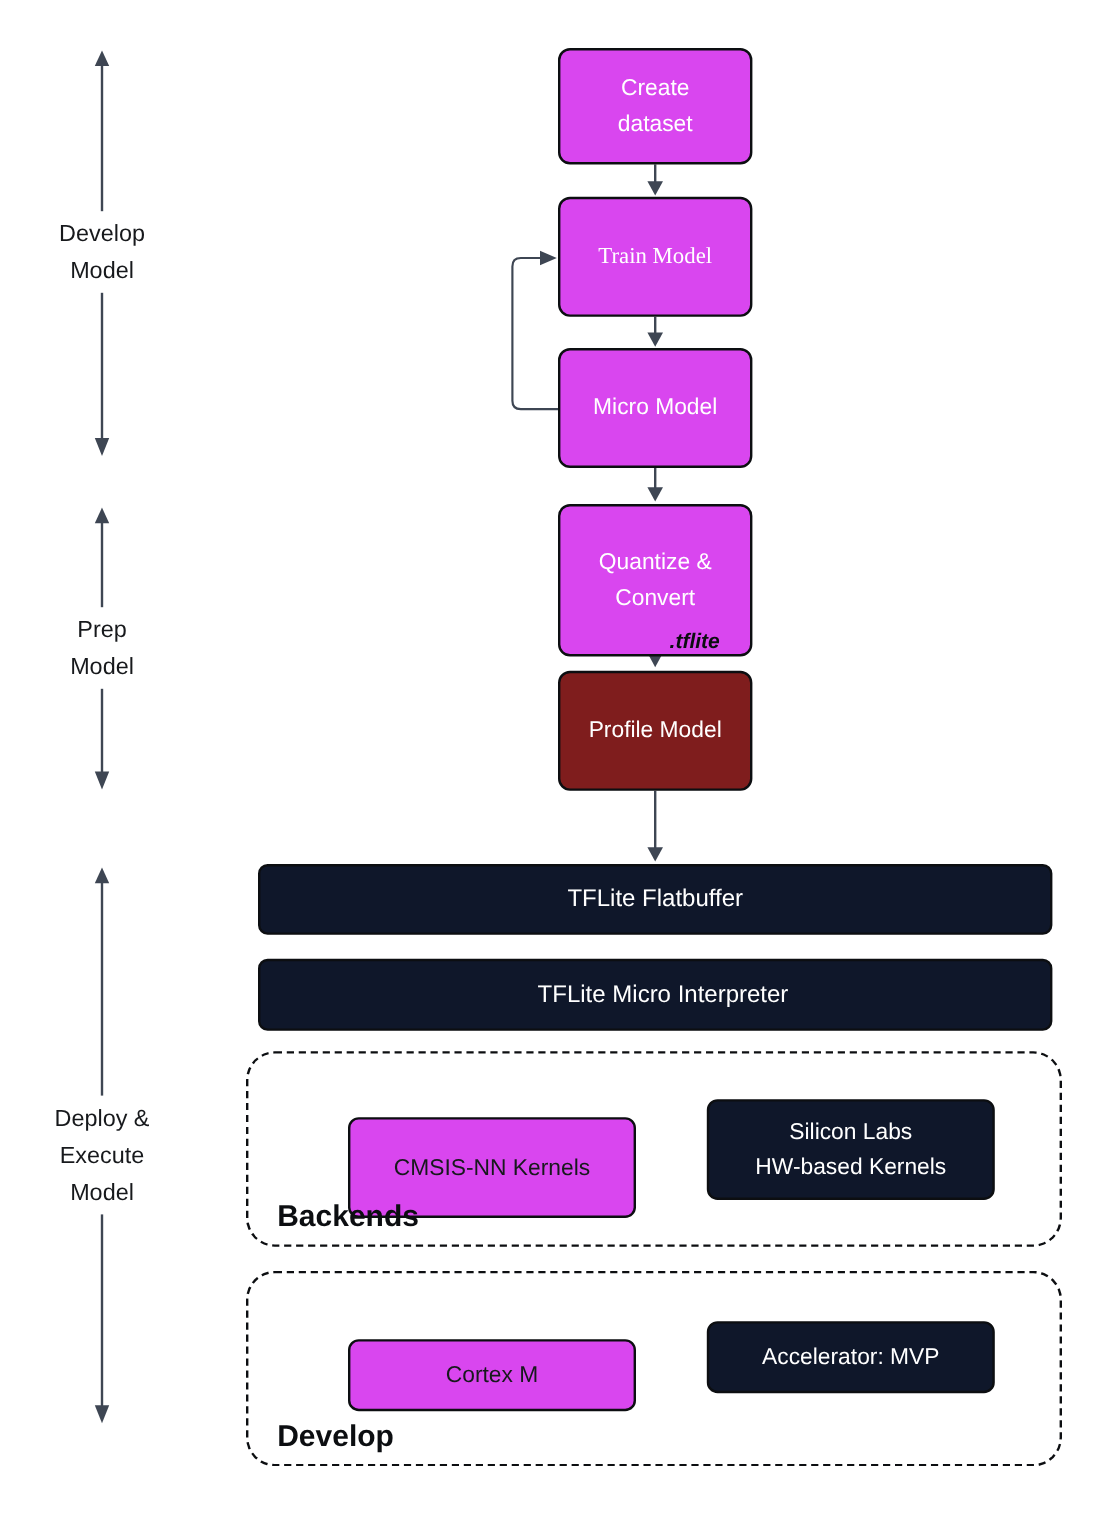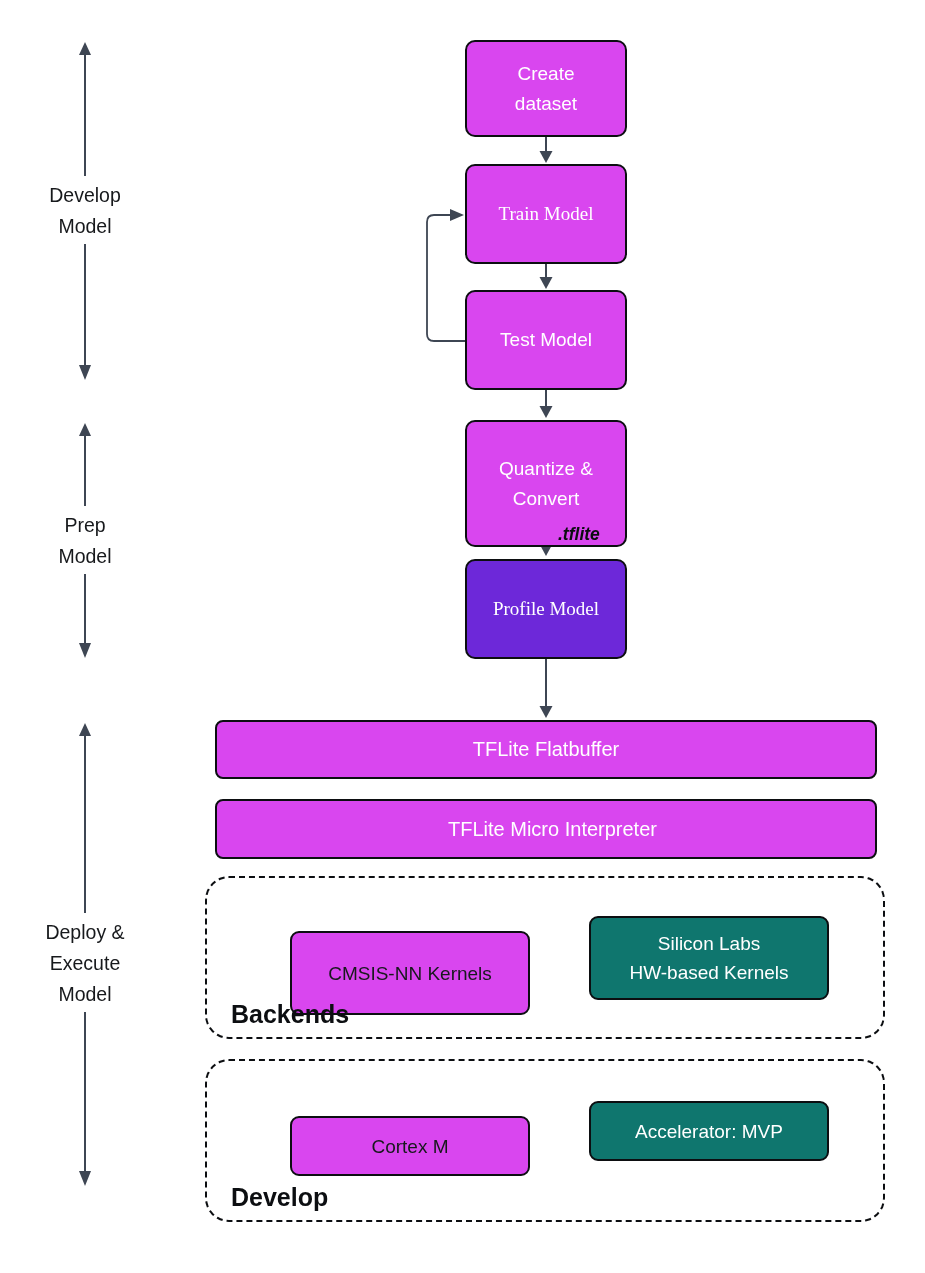--- a/index.html
+++ b/index.html
@@ -16,52 +16,52 @@
   #phase-develop{top:180px;}
   #phase-prep{top:510px;}
   #phase-deploy{top:917px;}
 
   
   .node{position:absolute;left:465px;width:162px;display:flex;align-items:center;
         justify-content:center;text-align:center;border:2px solid #0c0e11;
         border-radius:10px;font-size:19px;line-height:30px;box-sizing:border-box;
         padding:4px 18px;}
   .node.blue{background:#d946ef;color:#ffffff;}
-  .node.dark{background:#6d28d9;color:#ffffff;font-family:Liberation Serif, serif;}
+  .node.dark{background:#7f1d1d;color:#ffffff;}
   #node-create{top:40px;height:97px;}
   #node-train{top:164px;height:100px;font-family:Liberation Serif, serif;}
   #node-test{top:290px;height:100px;}
   #node-quantize{top:420px;height:127px;}
   #node-profile{top:559px;height:100px;}
 
   
   .tflite{position:absolute;left:558px;top:524px;font-size:17.5px;font-weight:bold;
           font-style:italic;color:#0b0d10;}
 
   
   .bar{position:absolute;left:215px;width:662px;display:flex;align-items:center;
-       justify-content:center;background:#d946ef;color:#ffffff;font-size:20px;
+       justify-content:center;background:#0f172a;color:#ffffff;font-size:20px;
        border:2px solid #0c0e11;border-radius:8px;box-sizing:border-box;}
   #bar-flatbuffer{top:720px;height:59px;}
   #bar-interpreter{top:799px;height:60px;padding-left:13px;}
 
   
   .group{position:absolute;left:205px;width:680px;height:163px;
          border:2.5px dashed #0c0e11;border-radius:24px;box-sizing:border-box;}
   #group-backends{top:876px;}
   #group-hardware{top:1059px;}
   .group-label{position:absolute;left:24px;bottom:8px;font-size:25px;
                font-weight:bold;color:#0c0e11;}
 
   
   .gbox{position:absolute;display:flex;flex-direction:column;align-items:center;
         justify-content:center;text-align:center;border:2px solid #0c0e11;
         border-radius:9px;font-size:19px;line-height:29px;box-sizing:border-box;}
   .gbox.light{background:#d946ef;color:#17191c;margin-top:15px;}
-  .gbox.dark{background:#0f766e;color:#ffffff;}
+  .gbox.dark{background:#0f172a;color:#ffffff;}
   .gbox span{display:block;}
   #group-backends .gbox{top:38px;height:84px;}
   #group-hardware .gbox{top:40px;height:60px;}
   .gbox.col-left{left:83px;width:240px;}
   .gbox.col-right{left:382px;width:240px;}
 </style>
 </head>
 <body>
 
 <div class="canvas">
@@ -114,21 +114,21 @@
     <span>Model</span>
   </div>
   <div class="phase" id="phase-deploy">
     <span>Deploy &amp;</span>
     <span>Execute</span>
     <span>Model</span>
   </div>
 
   <div class="node blue" id="node-create">Create dataset</div>
   <div class="node blue" id="node-train">Train Model</div>
-  <div class="node blue" id="node-test">Test Model</div>
+  <div class="node blue" id="node-test">Micro Model</div>
   <div class="node blue" id="node-quantize">Quantize &amp; Convert</div>
   <div class="node dark" id="node-profile">Profile Model</div>
 
   <div class="tflite">.tflite</div>
 
   <div class="bar" id="bar-flatbuffer">TFLite Flatbuffer</div>
   <div class="bar" id="bar-interpreter">TFLite Micro Interpreter</div>
 
   <div class="group" id="group-backends">
     <div class="gbox light col-left">

